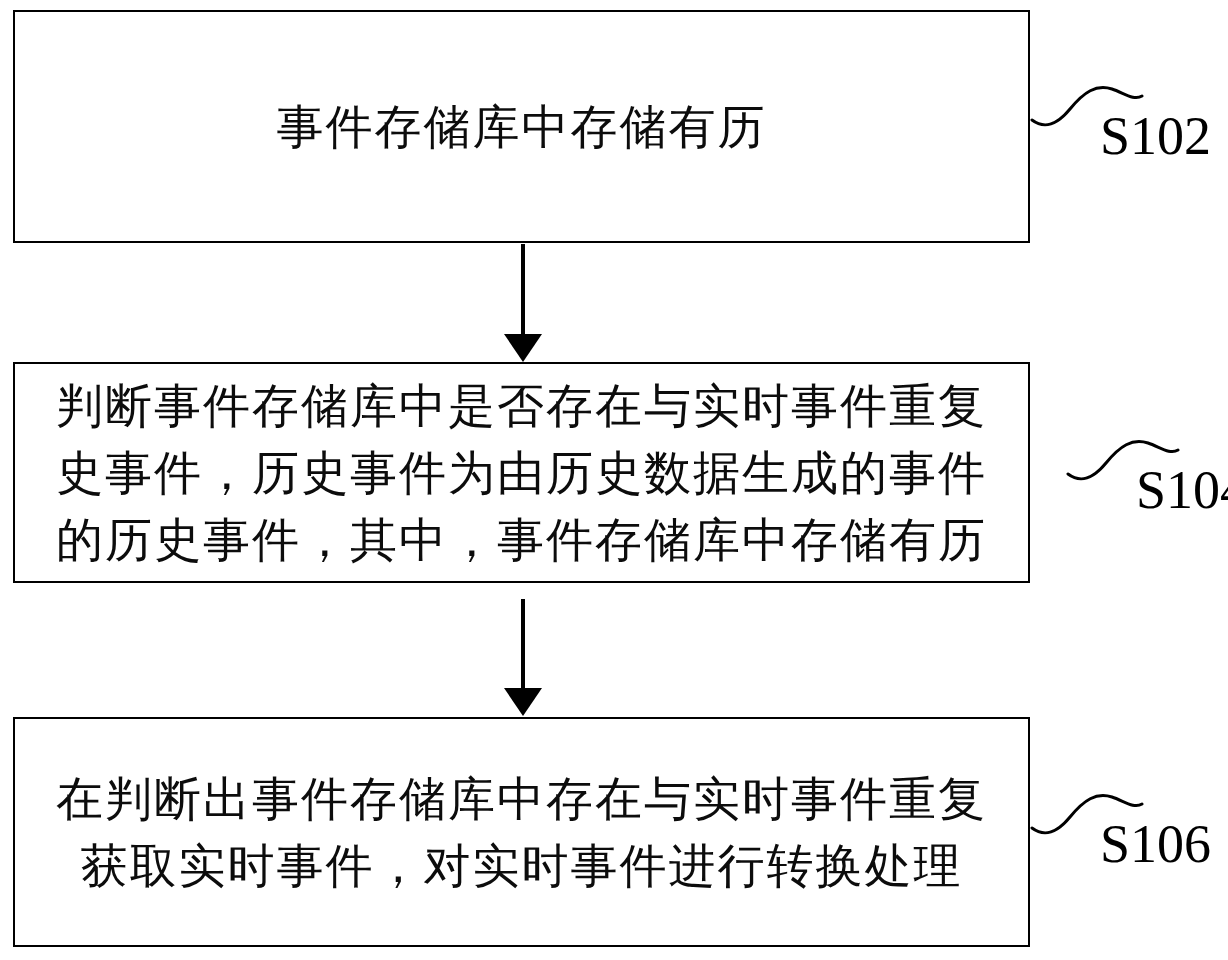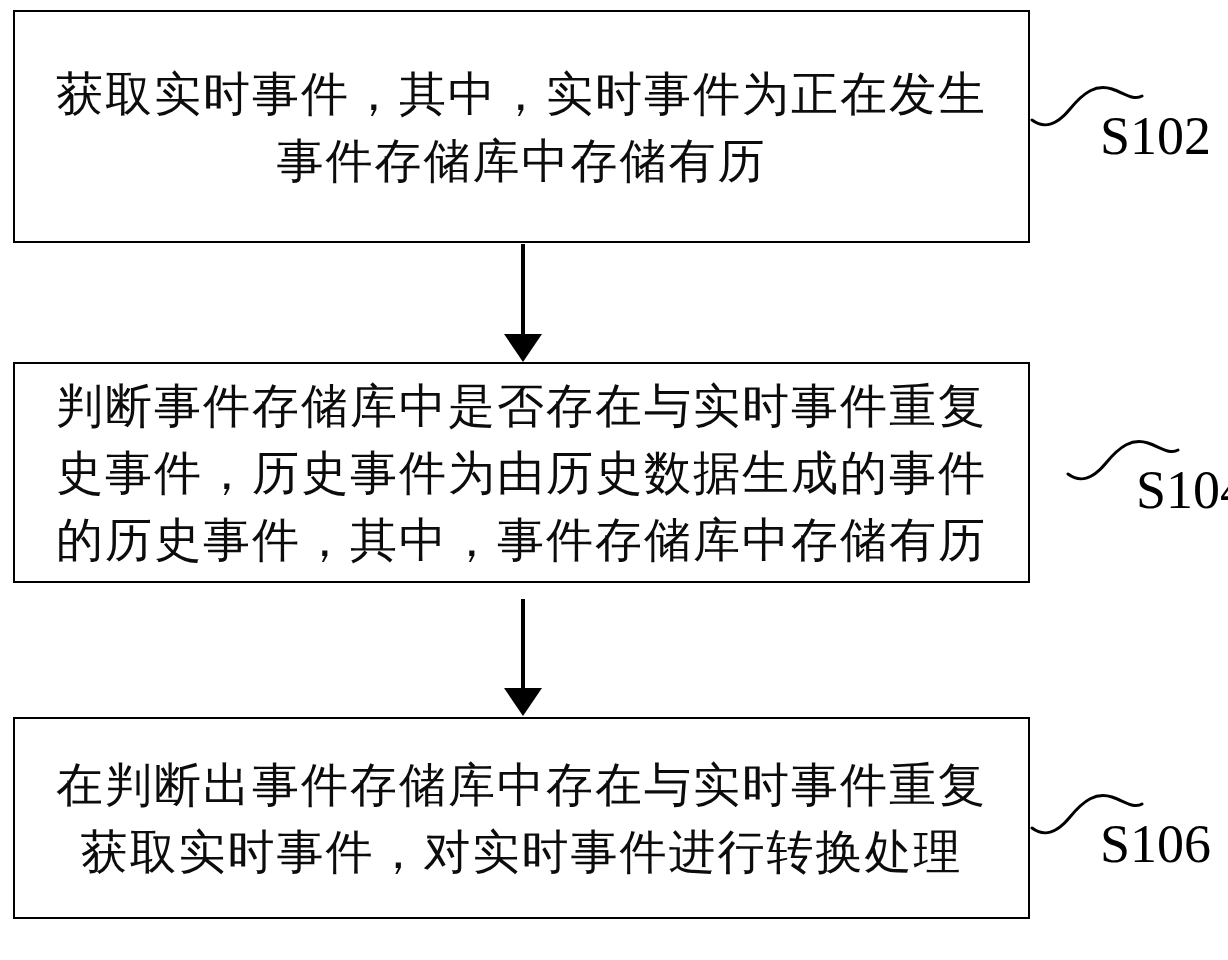--- a/index.html
+++ b/index.html
@@ -23,21 +23,21 @@
     box-sizing: border-box;
     display: flex;
     flex-direction: column;
     justify-content: center;
     align-items: center;
     text-align: center;
     background: #ffffff;
   }
   .box-1 { top: 10px;  height: 233px; }
   .box-2 { top: 362px; height: 221px; }
-  .box-3 { top: 717px; height: 202px; }
+  .box-3 { top: 717px; height: 230px; }
   .box-text-line {
     font-size: 47px;
     line-height: 67px;
     letter-spacing: 2px;
     color: #0c0c0c;
     white-space: nowrap;
   }
   .arrow {
     position: absolute;
     width: 40px;
@@ -89,21 +89,20 @@
     color: #000000;
     white-space: nowrap;
   }
 </style>
 </head>
 <body>
 
 <div class="canvas">
 
   <div class="step-box box-1">
-    <div class="box-text-line">获取实时事件，其中，实时事件为正在发生</div>
     <div class="box-text-line">事件存储库中存储有历</div>
   </div>
 
   <div class="arrow arrow-1">
     <div class="shaft"></div>
     <div class="head"></div>
   </div>
 
   <div class="step-box box-2">
     <div class="box-text-line">判断事件存储库中是否存在与实时事件重复</div>

